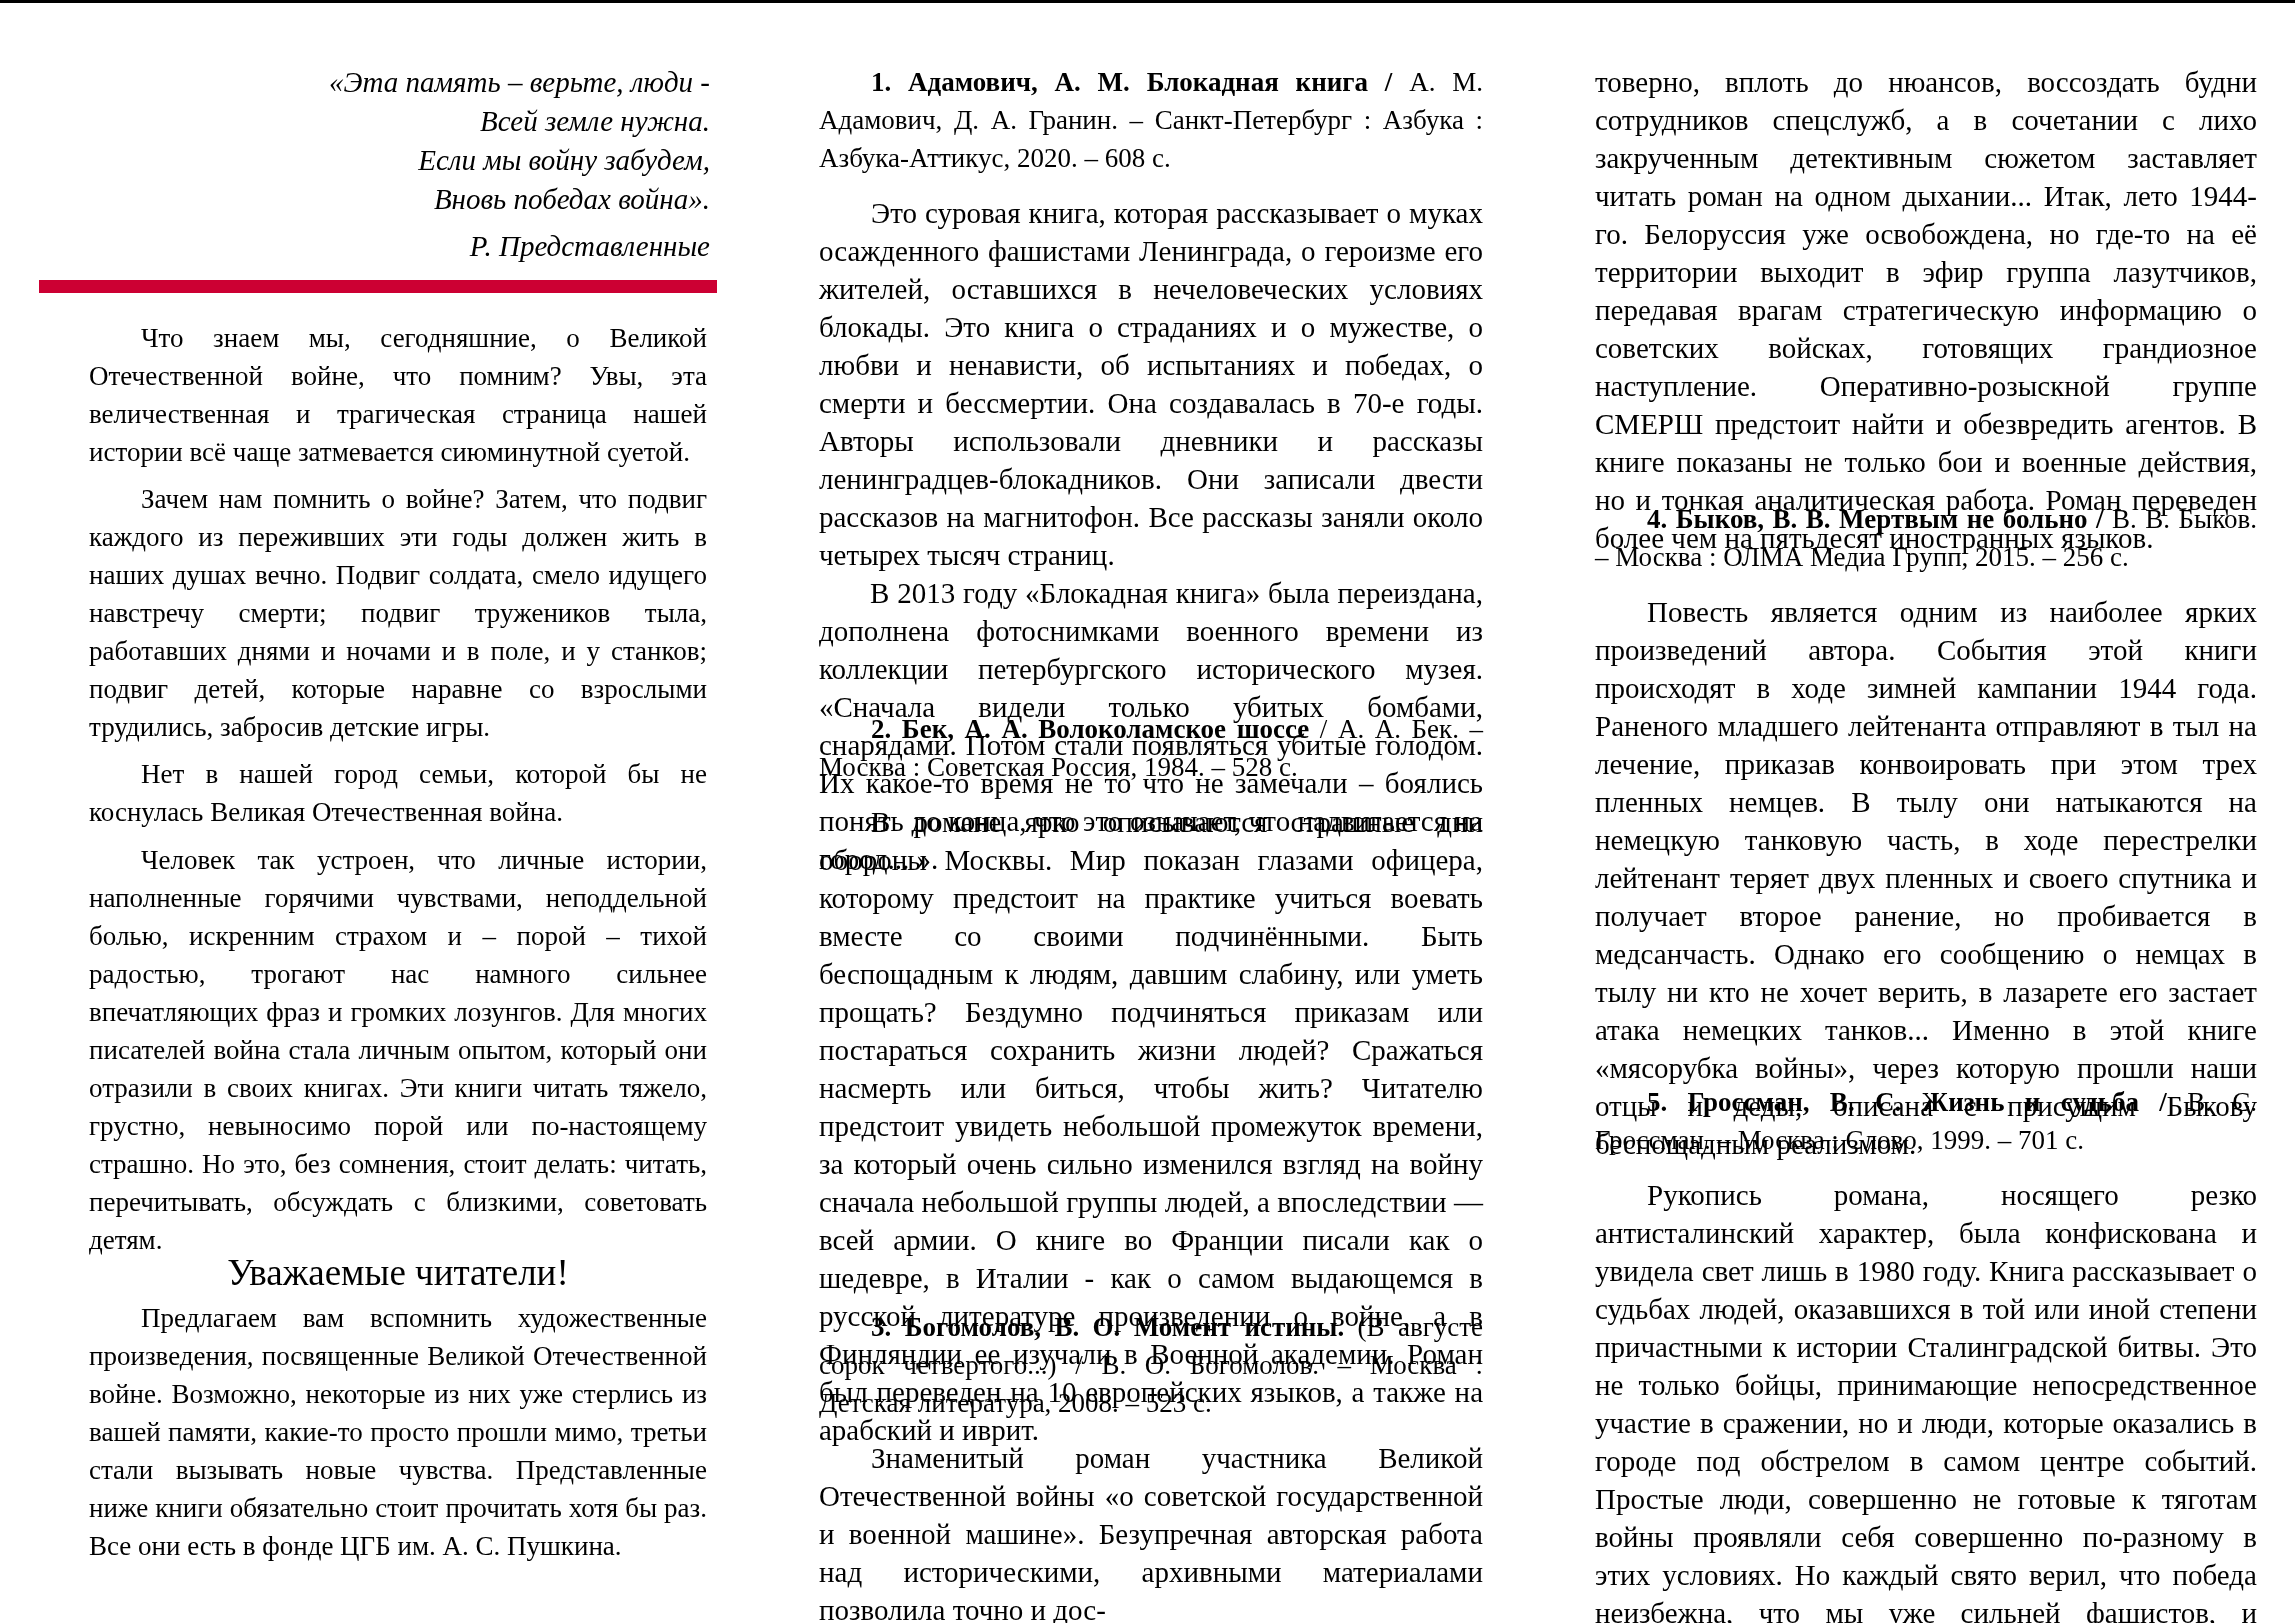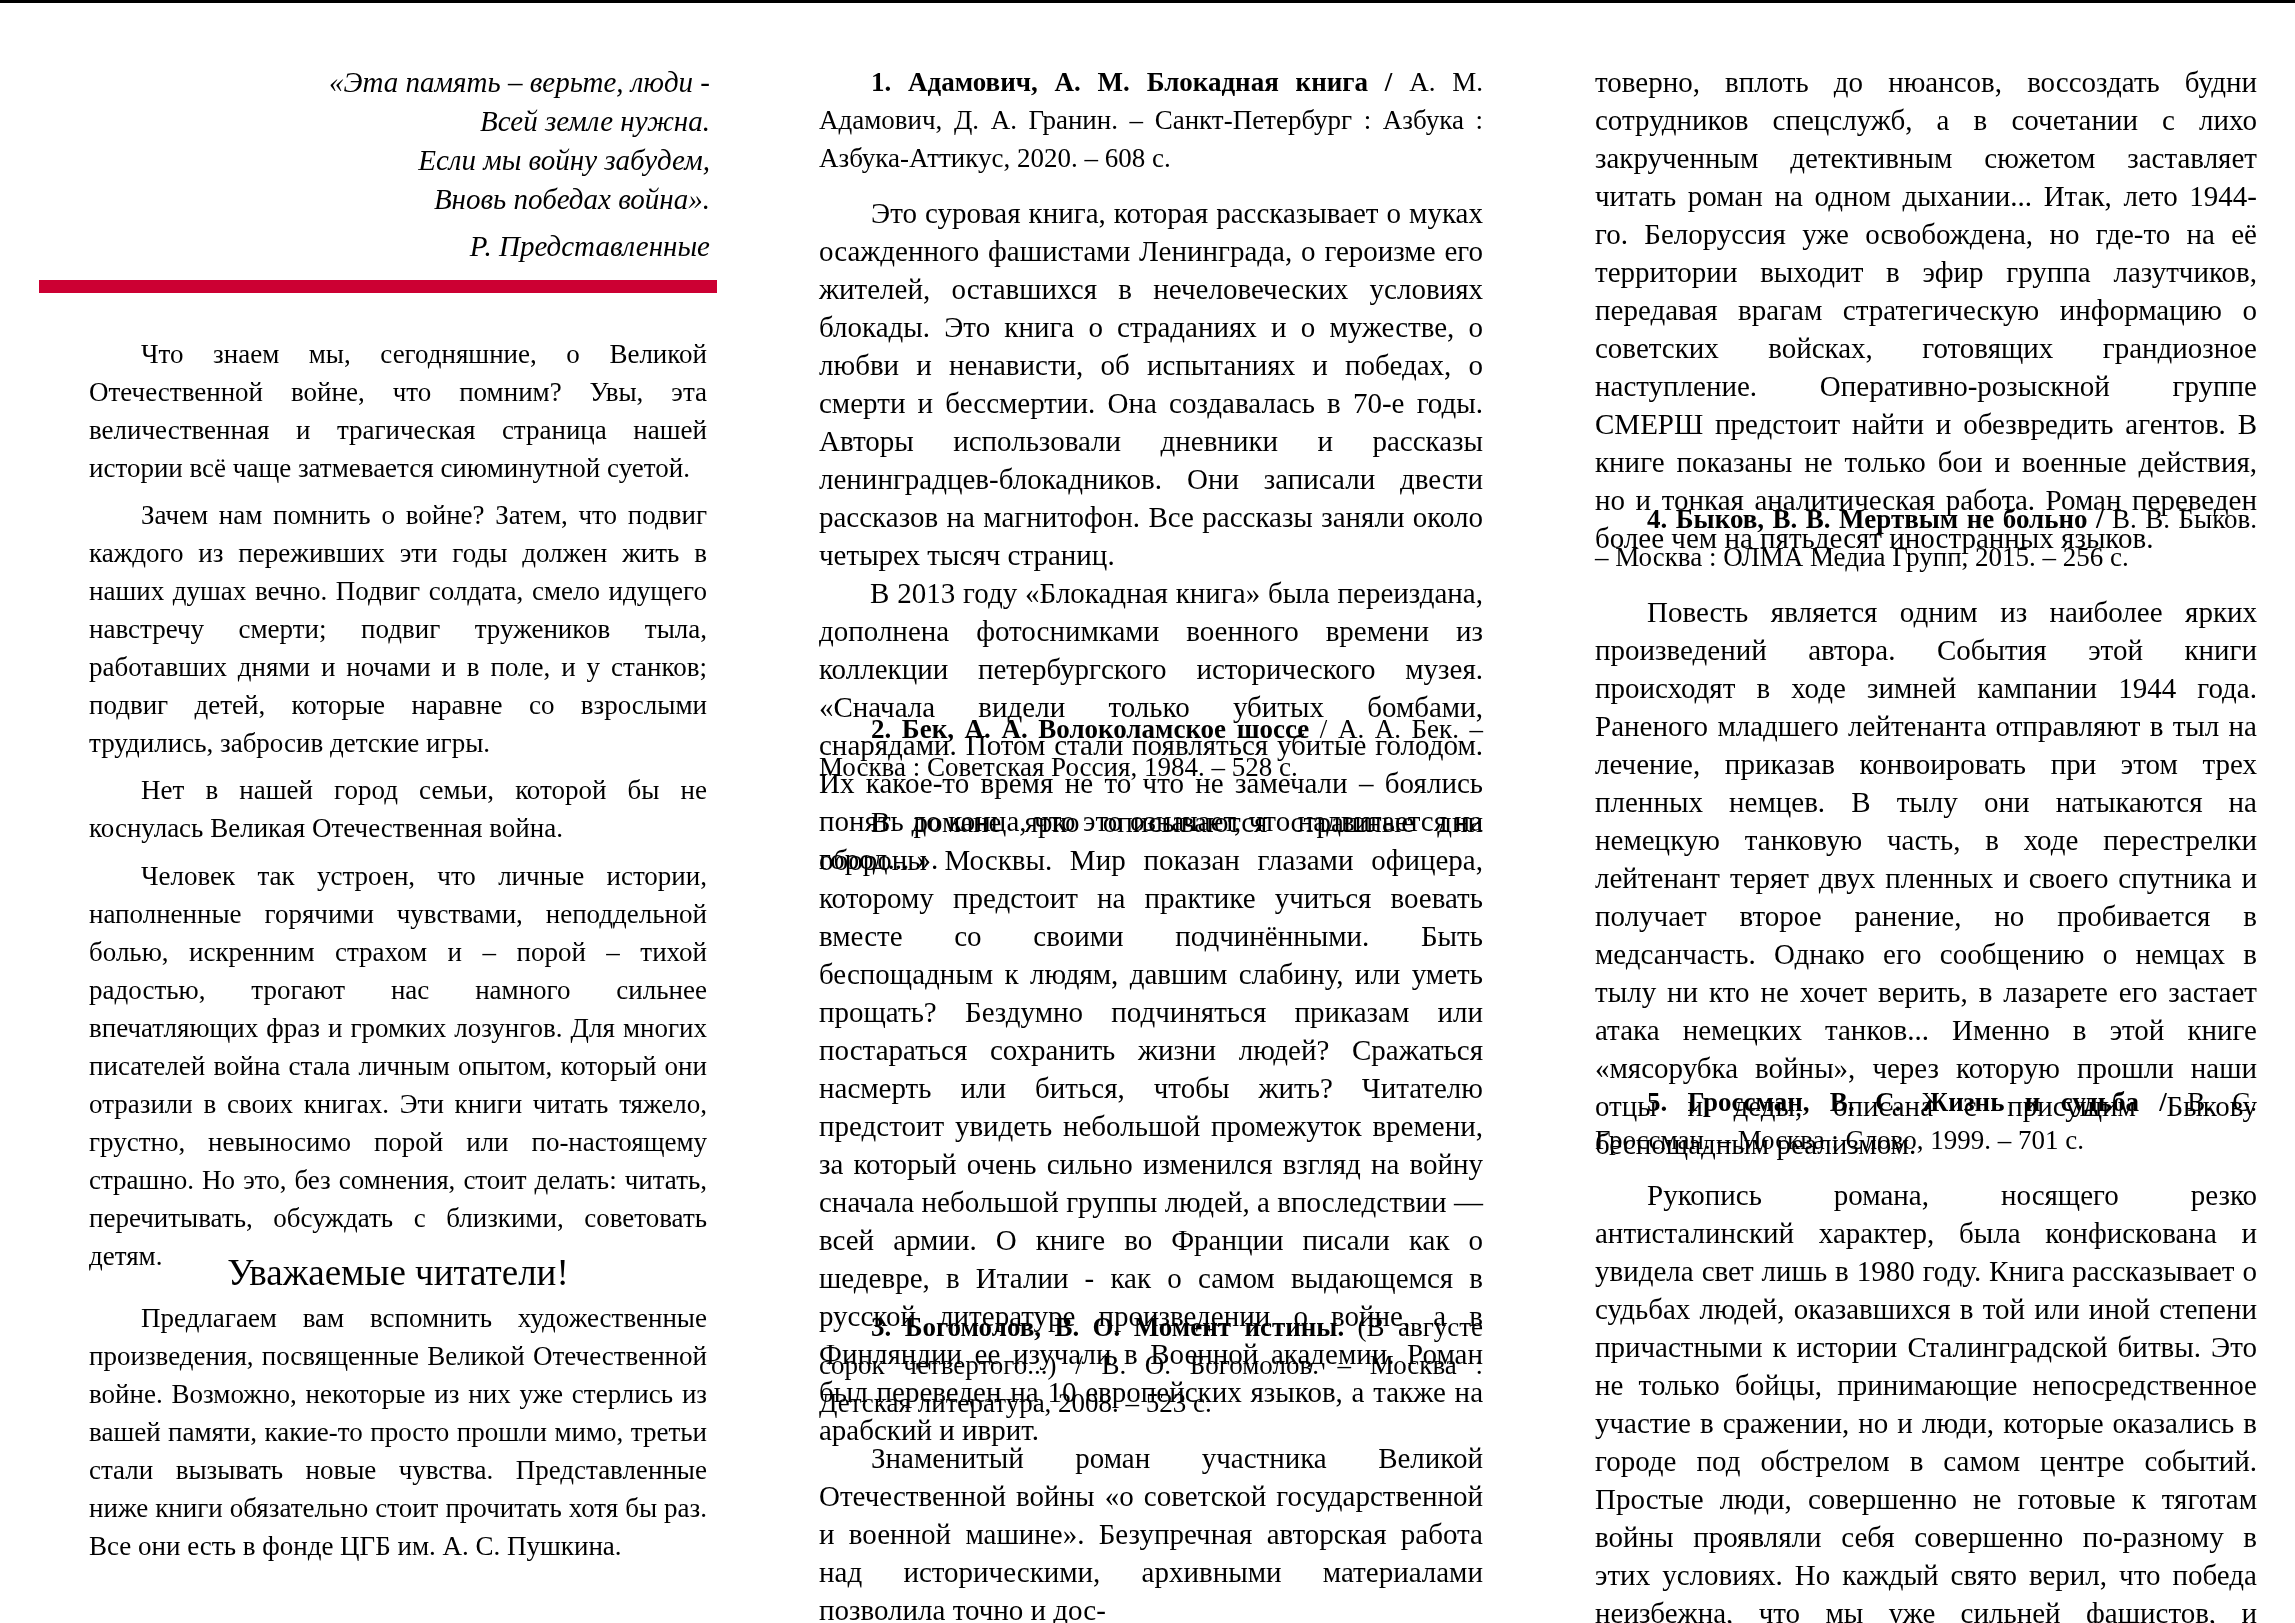--- a/index.html
+++ b/index.html
@@ -34,21 +34,21 @@
 
 <div class="quote">
   <span class="line">«Эта память – верьте, люди -</span>
   <span class="line">Всей земле нужна.</span>
   <span class="line">Если мы войну забудем,</span>
   <span class="line">Вновь  победах война».</span>
   <span class="author">Р. Представленные</span>
 </div>
 <div class="redbar"></div>
 
-<div class="left-text" style="top:335px;">
+<div class="left-text" style="top:319px;">
   <p>Что знаем мы, сегодняшние, о Великой Отечественной войне, что помним? Увы, эта величественная и трагическая страница нашей истории всё чаще затмевается сиюминутной суетой.</p>
   <p>Зачем нам помнить о войне? Затем, что подвиг каждого из переживших эти годы должен жить в наших душах вечно. Подвиг солдата, смело идущего навстречу смерти; подвиг тружеников тыла, работавших днями и ночами и в поле, и у станков; подвиг детей, которые наравне со взрослыми трудились, забросив детские игры.</p>
   <p>Нет в нашей город семьи, которой бы не коснулась Великая Отечественная война.</p>
   <p>Человек так устроен, что личные истории, наполненные горячими чувствами, неподдельной болью, искренним страхом и – порой – тихой радостью, трогают нас намного сильнее впечатляющих фраз и громких лозунгов. Для многих писателей война стала личным опытом, который они отразили в своих книгах. Эти книги читать тяжело, грустно, невыносимо порой или по-настоящему страшно. Но это, без сомнения, стоит делать: читать, перечитывать, обсуждать с близкими, советовать детям.</p>
 </div>
 
 <div class="heading" style="top:1251px;">Уважаемые читатели!</div>
 <div class="left-text" style="top:1299px;">
   <p>Предлагаем вам вспомнить художественные произведения, посвященные Великой Отечественной войне. Возможно, некоторые из них уже стерлись из вашей памяти, какие-то просто прошли мимо, третьи стали вызывать новые чувства. Представленные ниже книги обязательно стоит прочитать хотя бы раз.   Все они есть в фонде ЦГБ им. А. С. Пушкина.</p>
 </div>

